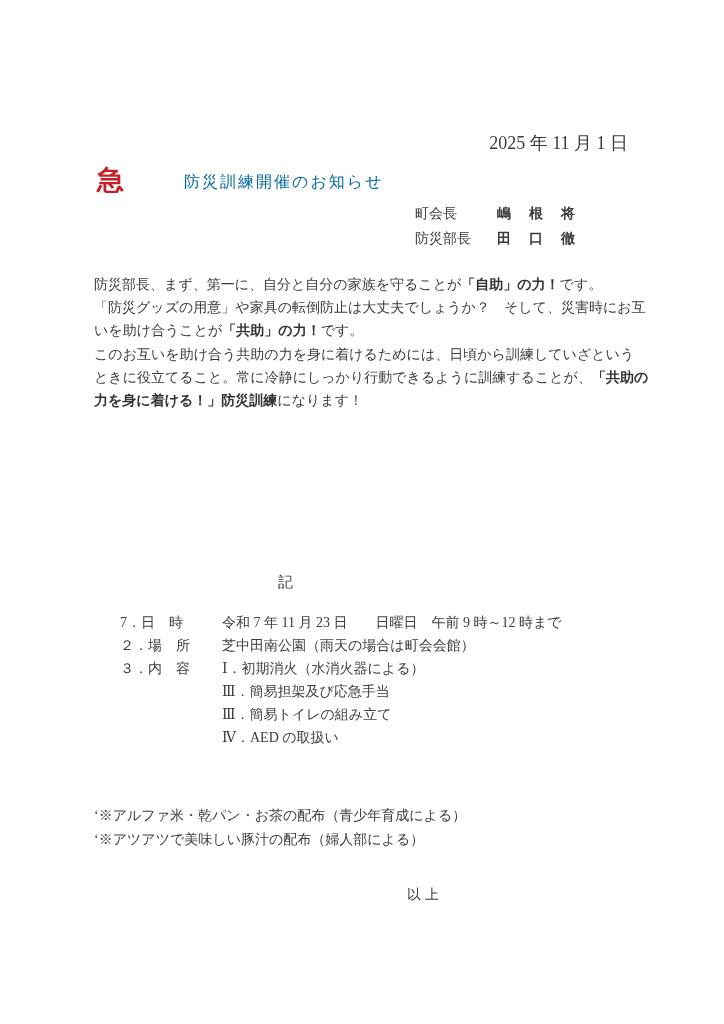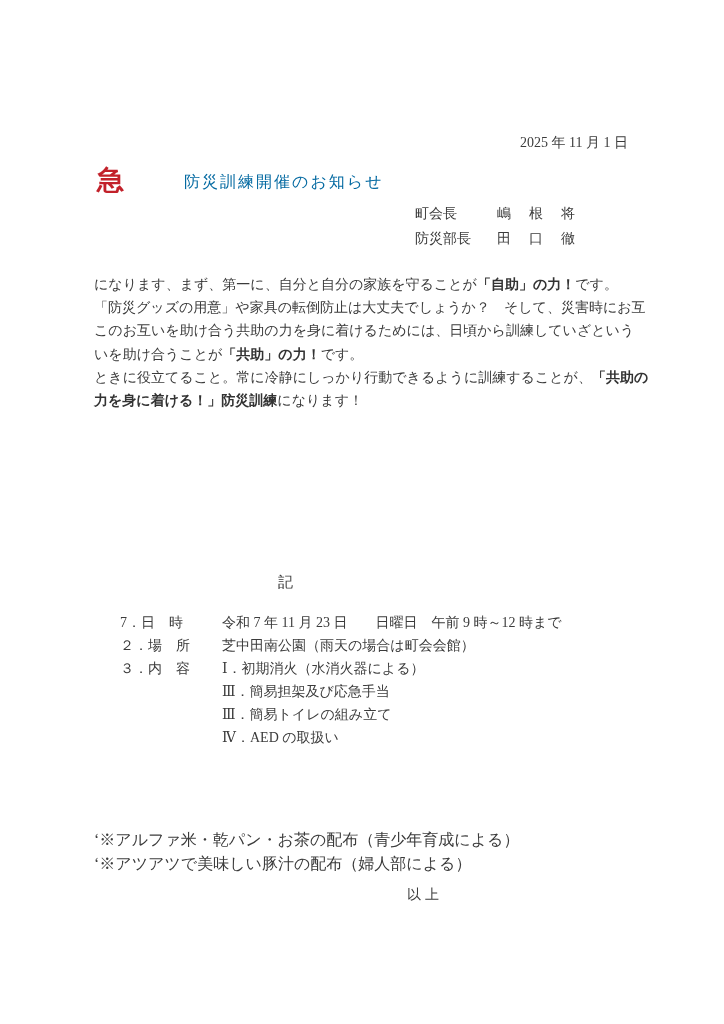--- a/index.html
+++ b/index.html
@@ -13,21 +13,21 @@
     color:#3b3b3b;
   }
   .tline{white-space:pre;}
   .b{
     font-family:"Liberation Sans","DejaVu Sans",sans-serif;
     font-weight:bold;
     color:#333333;
   }
   .date-line{
     position:absolute;top:134px;right:96px;
-    font-size:14px;line-height:18px;white-space:pre;
+    font-size:18px;line-height:18px;white-space:pre;
   }
   .heading{
     position:absolute;top:166px;left:97px;
     display:flex;align-items:flex-start;
   }
   .urgent{
     font-family:"Liberation Sans","DejaVu Sans",sans-serif;
     font-weight:bold;
     font-size:27px;line-height:28px;
     color:#c2212a;
@@ -37,41 +37,41 @@
     font-size:16px;line-height:24px;
     letter-spacing:2px;
     margin-top:4px;
     color:#0369a1;
   }
   .signatories{
     position:absolute;top:201px;left:415px;
     font-size:14px;line-height:25px;
   }
   .signatories .role{display:inline-block;width:82px;}
-  .signatories .name{letter-spacing:2px;}
+  .signatories .name{letter-spacing:2px;font-weight:bold;}
   .intro{
     position:absolute;top:273px;left:94px;
     font-size:14px;line-height:23.2px;
   }
   .announce{
     position:absolute;top:429px;left:94px;
     font-size:14px;line-height:24px;
   }
   .record-heading{
     position:absolute;top:573px;left:278px;
     font-size:15px;letter-spacing:1px;
   }
   .details{
     position:absolute;top:611px;left:120px;
     font-size:14px;line-height:23px;
   }
   .details .label{display:inline-block;width:102px;white-space:pre;}
   .notes{
     position:absolute;top:804px;left:94px;
-    font-size:16px;line-height:23.5px;margin-top:24px;
+    font-size:14px;line-height:23.5px;
   }
   .closing{
     position:absolute;top:886px;left:407px;
     font-size:14px;letter-spacing:4px;
   }
 </style>
 </head>
 <body>
 
 <div class="page">
@@ -82,24 +82,24 @@
     <span class="urgent">急</span>
     <span class="doc-title">防災訓練開催のお知らせ</span>
   </div>
 
   <div class="signatories">
       <div class="tline"><span class="role">町会長</span><span class="name">嶋　根　将</span></div>
       <div class="tline"><span class="role">防災部長</span><span class="name">田　口　徹</span></div>
     </div>
 
   <div class="intro">
-      <div class="tline"><span>になります、まず、第一に、自分と自分の家族を守ることが</span><span class="b">「自助」の力！</span><span>です。</span></div>
+      <div class="tline"><span>防災部長、まず、第一に、自分と自分の家族を守ることが</span><span class="b">「自助」の力！</span><span>です。</span></div>
       <div class="tline"><span>「防災グッズの用意」や家具の転倒防止は大丈夫でしょうか？　そして、災害時にお互</span></div>
+      <div class="tline"><span>いを助け合うことが</span><span class="b">「共助」の力！</span><span>です。</span></div>
       <div class="tline"><span>このお互いを助け合う共助の力を身に着けるためには、日頃から訓練していざという</span></div>
-      <div class="tline"><span>いを助け合うことが</span><span class="b">「共助」の力！</span><span>です。</span></div>
       <div class="tline"><span>ときに役立てること。常に冷静にしっかり行動できるように訓練することが、</span><span class="b">「共助の</span></div>
       <div class="tline"><span class="b">力を身に着ける！」防災訓練</span><span>になります！</span></div>
     </div>
 
 
   <div class="record-heading">記</div>
 
   <div class="details">
       <div class="tline"><span class="label">7．日　時</span><span>令和 7 年 11 月 23 日　　日曜日　午前 9 時～12 時まで</span></div>
       <div class="tline"><span class="label">２．場　所</span><span>芝中田南公園（雨天の場合は町会会館）</span></div>

